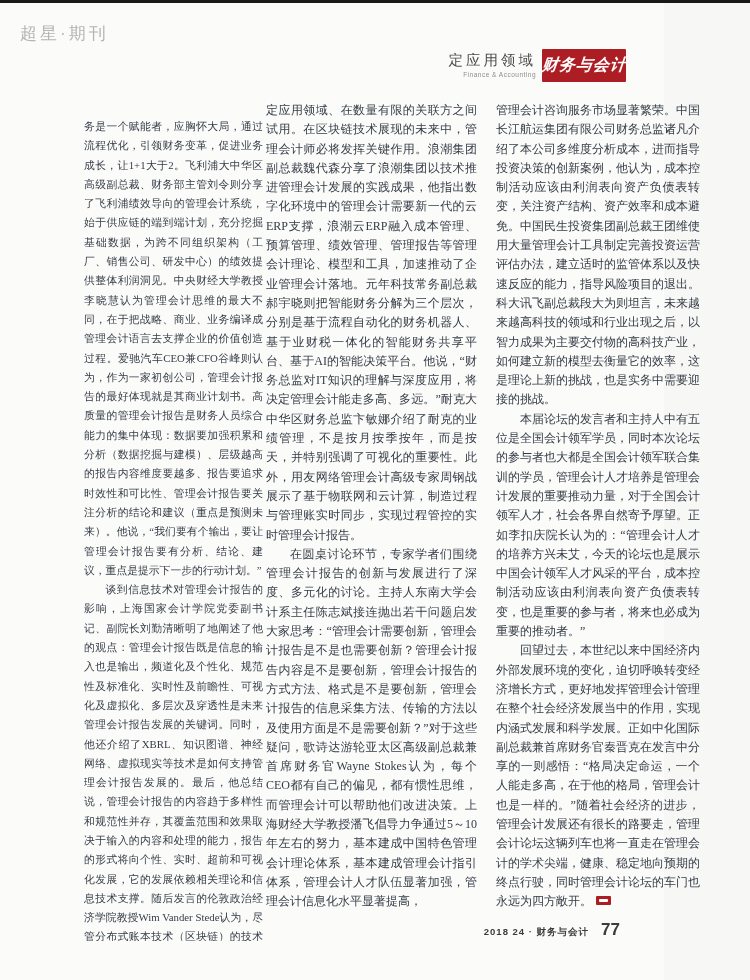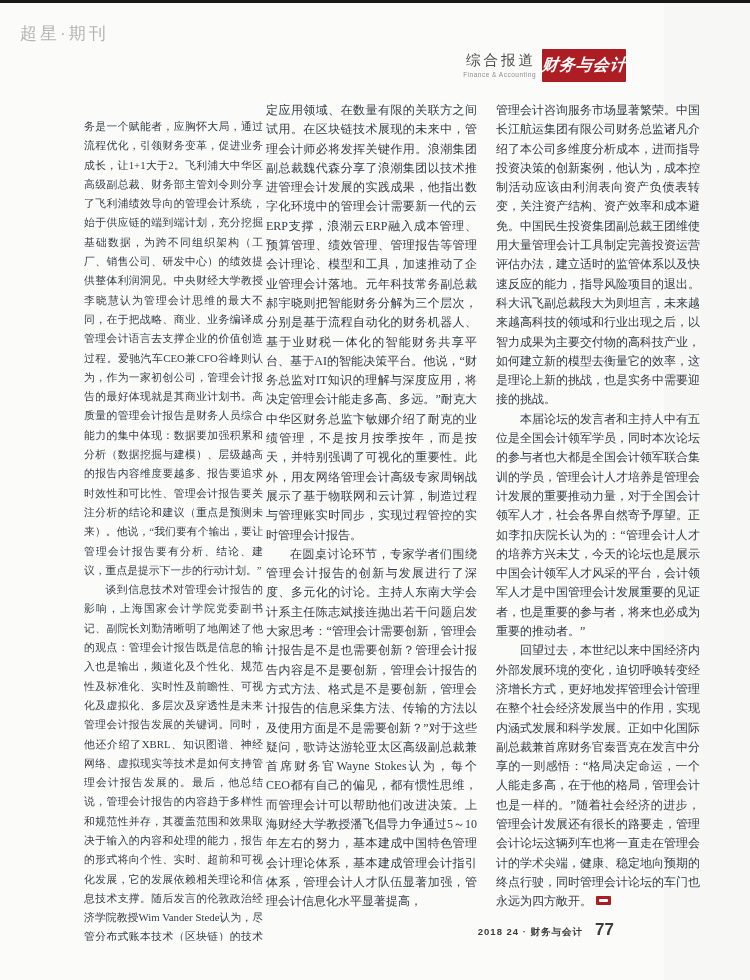--- a/index.html
+++ b/index.html
@@ -58,59 +58,59 @@
   .end-mark{
     display:inline-block;vertical-align:baseline;
     width:15px;height:9px;background:#ad1e24;border-radius:1px;
     margin-left:4px;position:relative;
   }
   .end-mark::after{
     content:"";position:absolute;left:3px;top:3px;width:9px;height:3px;
     background:#fff;border-radius:1px;
   }
   .footer{
-    position:absolute;top:920px;right:50px;
+    position:absolute;top:920px;right:44px;
     display:flex;align-items:baseline;gap:12px;
     font-family:"Liberation Sans","DejaVu Sans",sans-serif;
   }
   .footer .issue{font-size:9.5px;font-weight:bold;color:#3c3c3c;letter-spacing:1px;}
   .footer .page-num{font-size:17px;font-weight:bold;color:#3c3c3c;text-align:center;}
 </style>
 </head>
 <body>
 
 <div class="page">
 
   <div class="top-rule"></div>
 
   <div class="site-label">超星·期刊</div>
 
   <div class="section-head">
     <div class="section-titles">
-      <div class="section-title">综合报道</div>
+      <div class="section-title">定应用领域</div>
       <div class="section-subtitle">Finance &amp; Accounting</div>
     </div>
     <div class="journal-logo">
       <span>财务与会计</span>
     </div>
   </div>
 
   <div id="col-left" class="col">
       <p class="para">务是一个赋能者，应胸怀大局，通过流程优化，引领财务变革，促进业务成长，让1+1大于2。飞利浦大中华区高级副总裁、财务部主管刘令则分享了飞利浦绩效导向的管理会计系统，始于供应链的端到端计划，充分挖掘基础数据，为跨不同组织架构（工厂、销售公司、研发中心）的绩效提供整体利润洞见。中央财经大学教授李晓慧认为管理会计思维的最大不同，在于把战略、商业、业务编译成管理会计语言去支撑企业的价值创造过程。爱驰汽车CEO兼CFO谷峰则认为，作为一家初创公司，管理会计报告的最好体现就是其商业计划书。高质量的管理会计报告是财务人员综合能力的集中体现：数据要加强积累和分析（数据挖掘与建模）、层级越高的报告内容维度要越多、报告要追求时效性和可比性、管理会计报告要关注分析的结论和建议（重点是预测未来）。他说，“我们要有个输出，要让管理会计报告要有分析、结论、建议，重点是提示下一步的行动计划。”</p>
       <p class="para indent">谈到信息技术对管理会计报告的影响，上海国家会计学院党委副书记、副院长刘勤清晰明了地阐述了他的观点：管理会计报告既是信息的输入也是输出，频道化及个性化、规范性及标准化、实时性及前瞻性、可视化及虚拟化、多层次及穿透性是未来管理会计报告发展的关键词。同时，他还介绍了XBRL、知识图谱、神经网络、虚拟现实等技术是如何支持管理会计报告发展的。最后，他总结说，管理会计报告的内容趋于多样性和规范性并存，其覆盖范围和效果取决于输入的内容和处理的能力，报告的形式将向个性、实时、超前和可视化发展，它的发展依赖相关理论和信息技术支撑。随后发言的伦敦政治经济学院教授Wim Vander Stede认为，尽管分布式账本技术（区块链）的技术成本与制度阻力重重，但管理会计师可以先在特</p>
     </div>
 
   <div id="col-mid" class="col">
       <p class="para">定应用领域、在数量有限的关联方之间试用。在区块链技术展现的未来中，管理会计师必将发挥关键作用。浪潮集团副总裁魏代森分享了浪潮集团以技术推进管理会计发展的实践成果，他指出数字化环境中的管理会计需要新一代的云ERP支撑，浪潮云ERP融入成本管理、预算管理、绩效管理、管理报告等管理会计理论、模型和工具，加速推动了企业管理会计落地。元年科技常务副总裁郝宇晓则把智能财务分解为三个层次，分别是基于流程自动化的财务机器人、基于业财税一体化的智能财务共享平台、基于AI的智能决策平台。他说，“财务总监对IT知识的理解与深度应用，将决定管理会计能走多高、多远。”耐克大中华区财务总监卞敏娜介绍了耐克的业绩管理，不是按月按季按年，而是按天，并特别强调了可视化的重要性。此外，用友网络管理会计高级专家周钢战展示了基于物联网和云计算，制造过程与管理账实时同步，实现过程管控的实时管理会计报告。</p>
       <p class="para indent">在圆桌讨论环节，专家学者们围绕管理会计报告的创新与发展进行了深度、多元化的讨论。主持人东南大学会计系主任陈志斌接连抛出若干问题启发大家思考：“管理会计需要创新，管理会计报告是不是也需要创新？管理会计报告内容是不是要创新，管理会计报告的方式方法、格式是不是要创新，管理会计报告的信息采集方法、传输的方法以及使用方面是不是需要创新？”对于这些疑问，歌诗达游轮亚太区高级副总裁兼首席财务官Wayne Stokes认为，每个CEO都有自己的偏见，都有惯性思维，而管理会计可以帮助他们改进决策。上海财经大学教授潘飞倡导力争通过5～10年左右的努力，基本建成中国特色管理会计理论体系，基本建成管理会计指引体系，管理会计人才队伍显著加强，管理会计信息化水平显著提高，</p>
     </div>
 
   <div id="col-right" class="col">
       <p class="para">管理会计咨询服务市场显著繁荣。中国长江航运集团有限公司财务总监诸凡介绍了本公司多维度分析成本，进而指导投资决策的创新案例，他认为，成本控制活动应该由利润表向资产负债表转变，关注资产结构、资产效率和成本避免。中国民生投资集团副总裁王团维使用大量管理会计工具制定完善投资运营评估办法，建立适时的监管体系以及快速反应的能力，指导风险项目的退出。科大讯飞副总裁段大为则坦言，未来越来越高科技的领域和行业出现之后，以智力成果为主要交付物的高科技产业，如何建立新的模型去衡量它的效率，这是理论上新的挑战，也是实务中需要迎接的挑战。</p>
-      <p class="para indent">本届论坛的发言者和主持人中有五位是全国会计领军学员，同时本次论坛的参与者也大都是全国会计领军联合集训的学员，管理会计人才培养是管理会计发展的重要推动力量，对于全国会计领军人才，社会各界自然寄予厚望。正如李扣庆院长认为的：“管理会计人才的培养方兴未艾，今天的论坛也是展示中国会计领军人才风采的平台，会计领军人才是中国管理会计发展重要的见证者，也是重要的参与者，将来也必成为重要的推动者。”</p>
+      <p class="para indent">本届论坛的发言者和主持人中有五位是全国会计领军学员，同时本次论坛的参与者也大都是全国会计领军联合集训的学员，管理会计人才培养是管理会计发展的重要推动力量，对于全国会计领军人才，社会各界自然寄予厚望。正如李扣庆院长认为的：“管理会计人才的培养方兴未艾，今天的论坛也是展示中国会计领军人才风采的平台，成本控制活动应该由利润表向资产负债表转变，也是重要的参与者，将来也必成为重要的推动者。”</p>
       <p class="para indent">回望过去，本世纪以来中国经济内外部发展环境的变化，迫切呼唤转变经济增长方式，更好地发挥管理会计管理在整个社会经济发展当中的作用，实现内涵式发展和科学发展。正如中化国际副总裁兼首席财务官秦晋克在发言中分享的一则感悟：“格局决定命运，一个人能走多高，在于他的格局，管理会计也是一样的。”随着社会经济的进步，管理会计发展还有很长的路要走，管理会计论坛这辆列车也将一直走在管理会计的学术尖端，健康、稳定地向预期的终点行驶，同时管理会计论坛的车门也永远为四方敞开。<span class="end-mark"></span></p>
     </div>
 
   <div class="footer">
     <span class="issue">2018 24 · 财务与会计</span>
     <span class="page-num">77</span>
   </div>
 
 </div>
 

